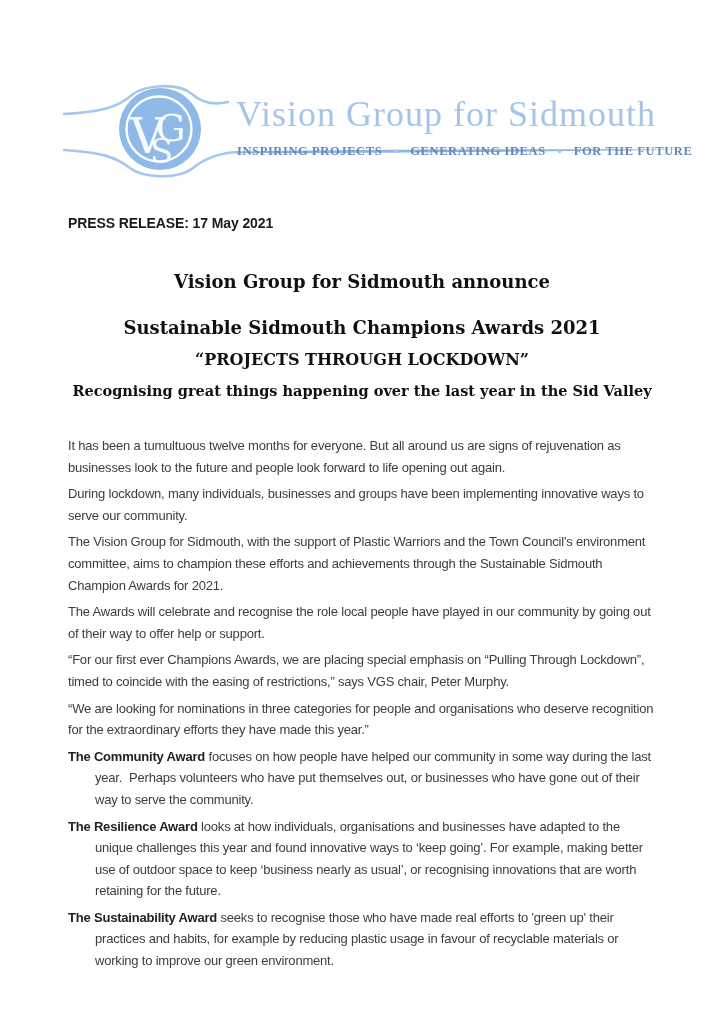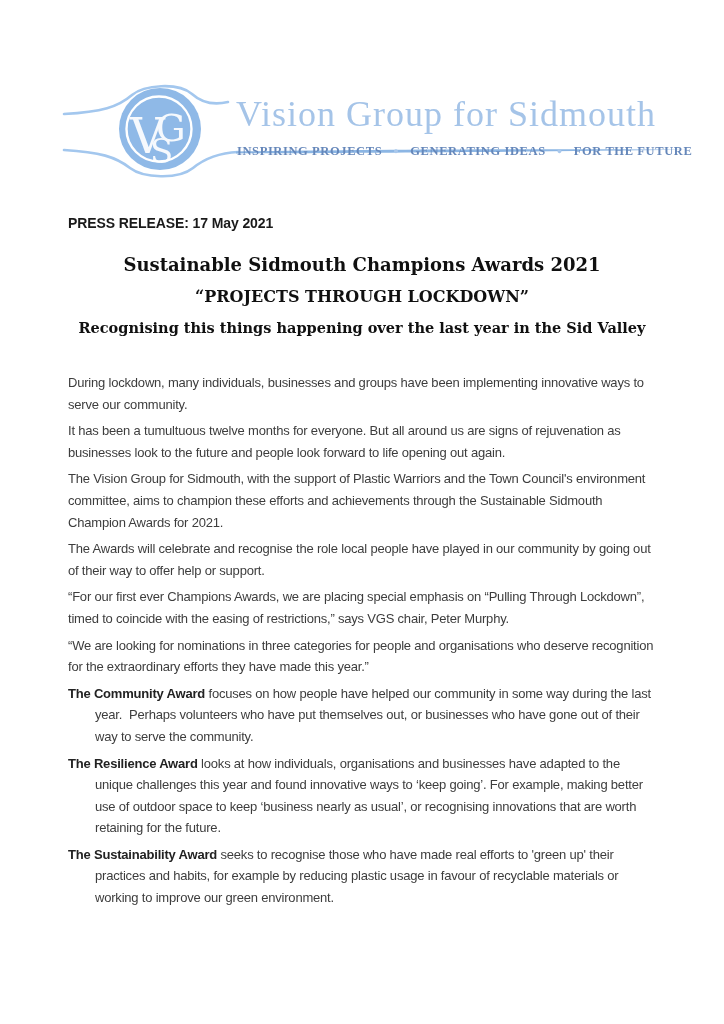--- a/index.html
+++ b/index.html
@@ -102,28 +102,29 @@
     <div class="brand-title">Vision Group for Sidmouth</div>
 
     <div class="tagline"><span>INSPIRING PROJECTS</span><span class="dot">●</span><span>GENERATING IDEAS</span><span class="dot">●</span><span>FOR THE FUTURE</span></div>
   </div>
 
   <div class="content">
 
     <p class="press-line">PRESS RELEASE: 17 May 2021</p>
 
     <div class="h-block">
+      <div class="h1a">Vision Group for Sidmouth announce</div>
       <div class="h1b">Sustainable Sidmouth Champions Awards 2021</div>
       <div class="h2q">“PROJECTS THROUGH LOCKDOWN”</div>
-      <div class="h3r">Recognising this things happening over the last year in the Sid Valley</div>
+      <div class="h3r">Recognising great things happening over the last year in the Sid Valley</div>
     </div>
 
     <div class="body-text">
+      <p>It has been a tumultuous twelve months for everyone. But all around us are signs of rejuvenation as businesses look to the future and people look forward to life opening out again.</p>
       <p>During lockdown, many individuals, businesses and groups have been implementing innovative ways to serve our community.</p>
-      <p>It has been a tumultuous twelve months for everyone. But all around us are signs of rejuvenation as businesses look to the future and people look forward to life opening out again.</p>
       <p>The Vision Group for Sidmouth, with the support of Plastic Warriors and the Town Council's environment committee, aims to champion these efforts and achievements through the Sustainable Sidmouth Champion Awards for 2021.</p>
       <p>The Awards will celebrate and recognise the role local people have played in our community by going out of their way to offer help or support.</p>
       <p>“For our first ever Champions Awards, we are placing special emphasis on “Pulling Through Lockdown”, timed to coincide with the easing of restrictions,” says VGS chair, Peter Murphy.</p>
       <p>“We are looking for nominations in three categories for people and organisations who deserve recognition for the extraordinary efforts they have made this year.”</p>
 
       <p class="hanging"><b>The Community Award</b><span> focuses on how people have helped our community in some way during the last year.  Perhaps volunteers who have put themselves out, or businesses who have gone out of their way to serve the community.</span></p>
 
       <p class="hanging"><b>The Resilience Award</b><span> looks at how individuals, organisations and businesses have adapted to the unique challenges this year and found innovative ways to ‘keep going’. For example, making better use of outdoor space to keep ‘business nearly as usual’, or recognising innovations that are worth retaining for the future.</span></p>
 
       <p class="hanging"><b>The Sustainability Award</b><span> seeks to recognise those who have made real efforts to 'green up' their practices and habits, for example by reducing plastic usage in favour of recyclable materials or working to improve our green environment.</span></p>

